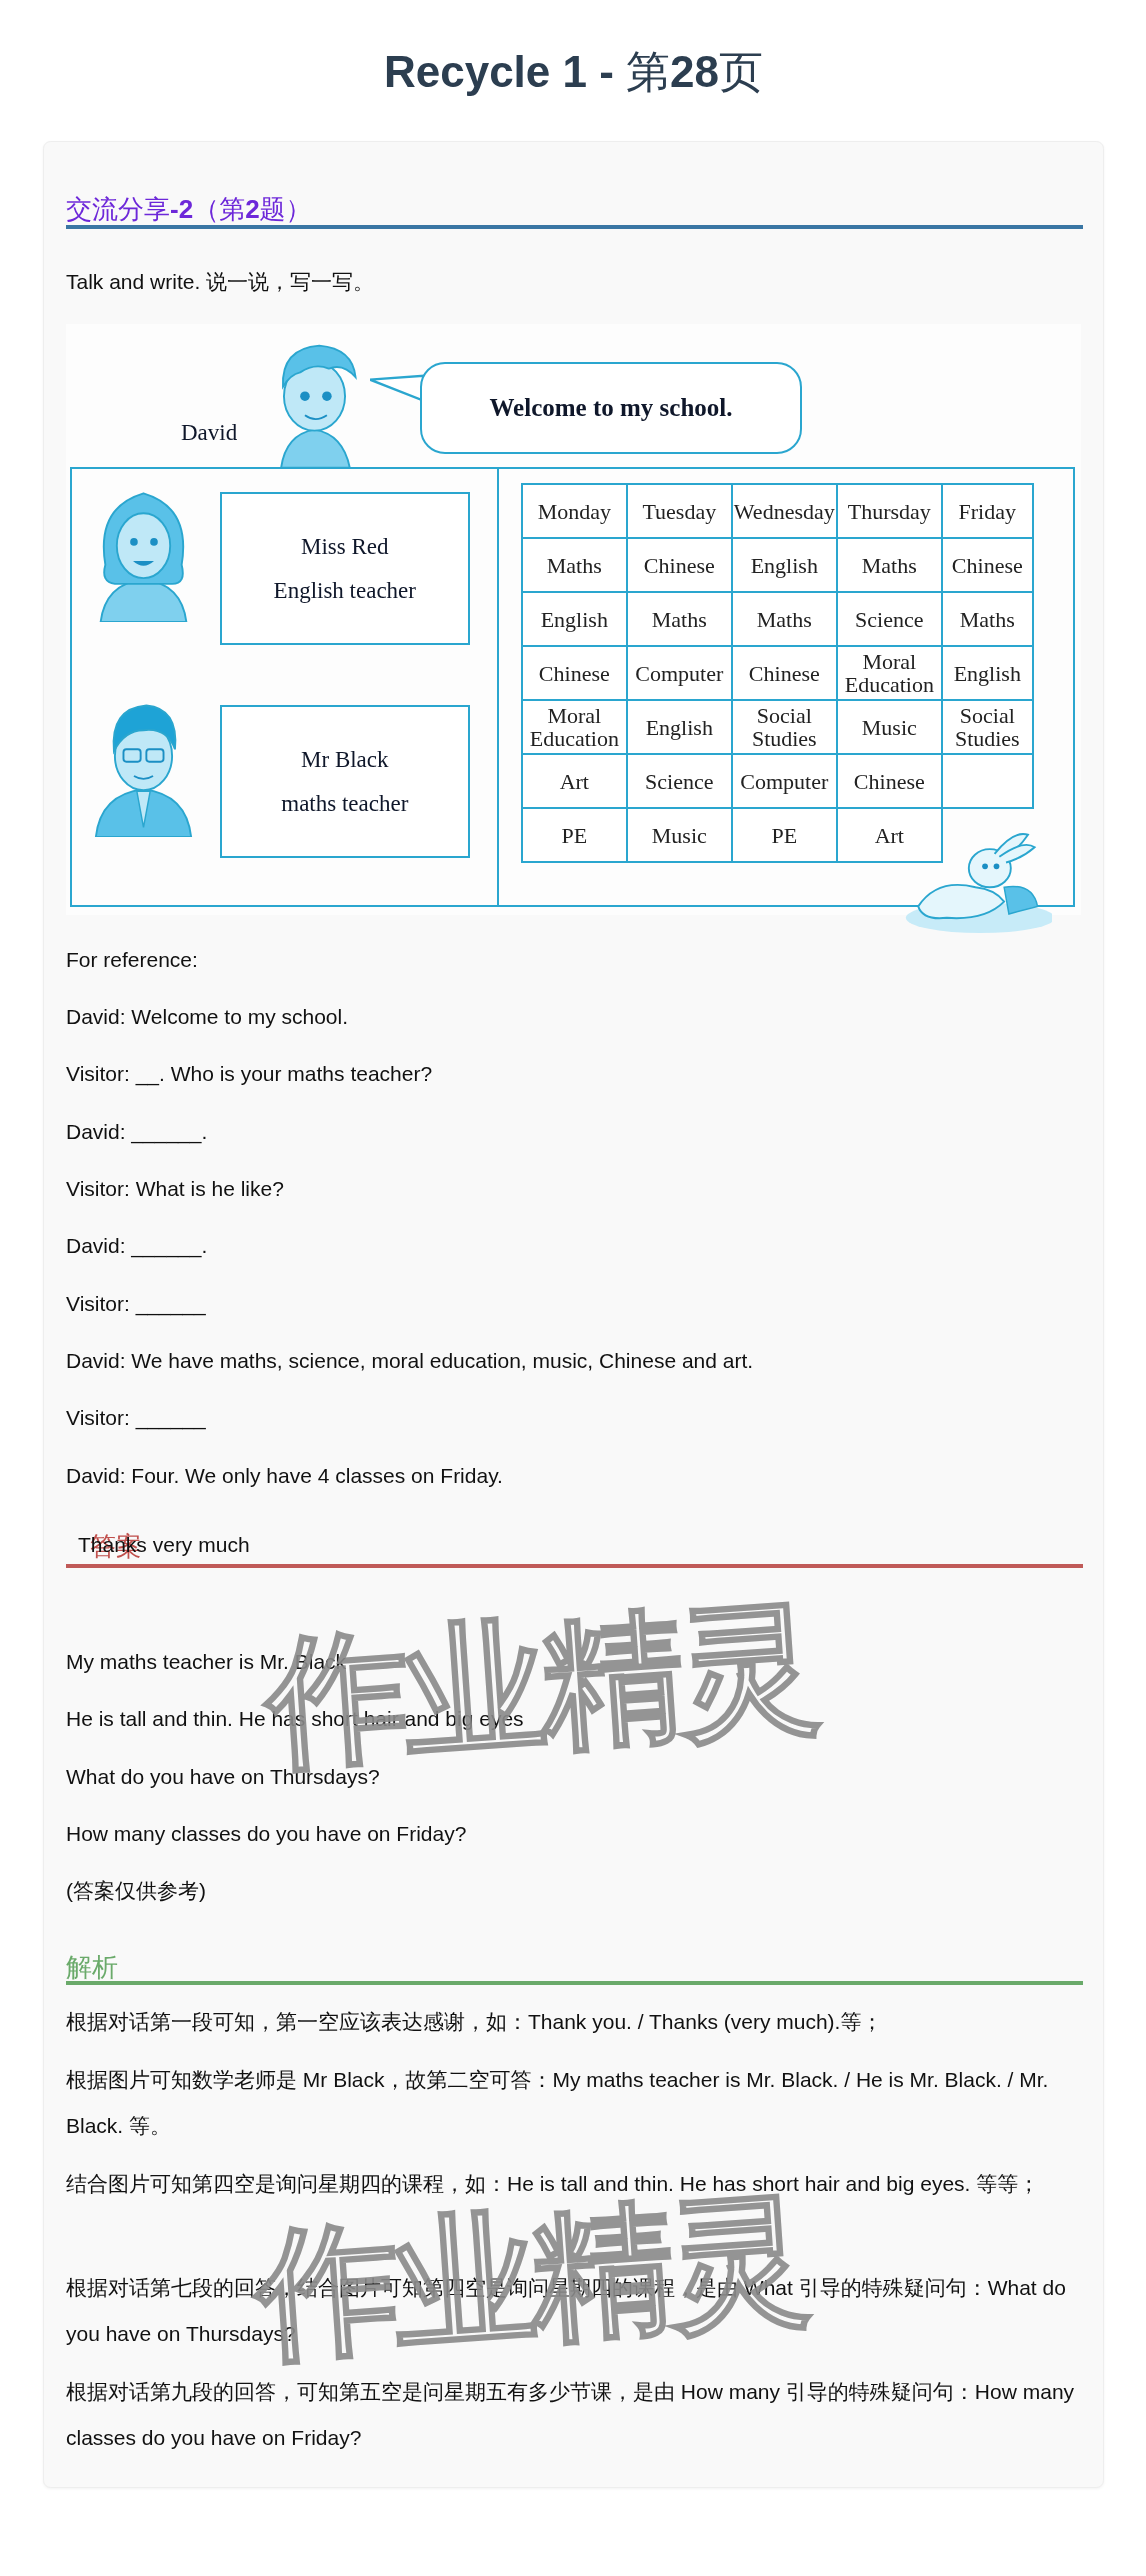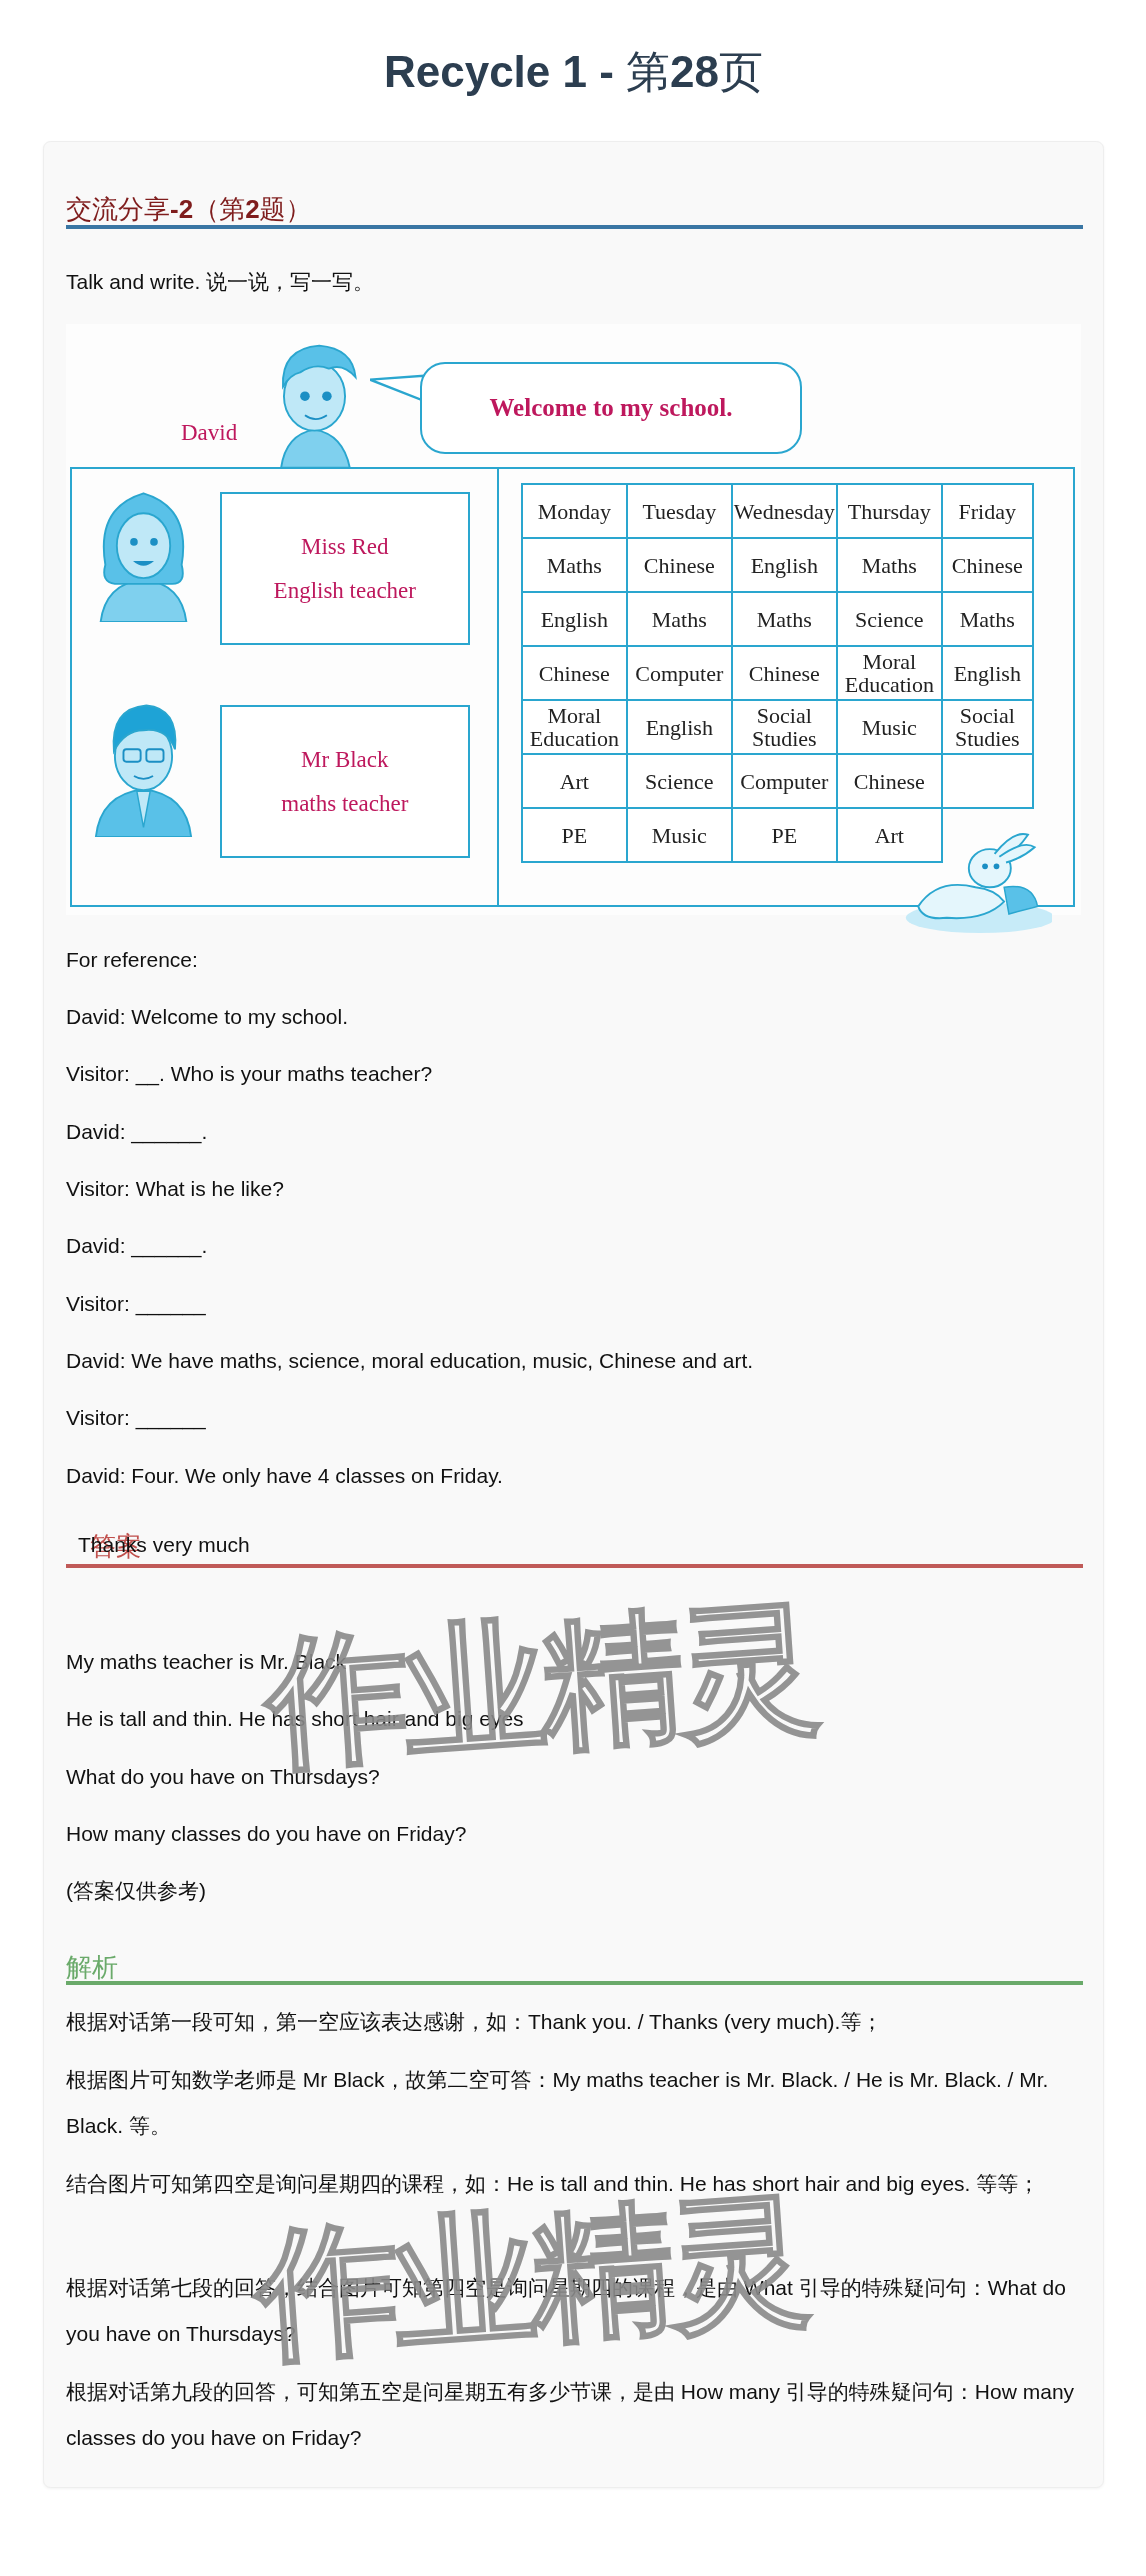--- a/index.html
+++ b/index.html
@@ -24,42 +24,42 @@
     border-radius: 7.6px;
     box-shadow: 0 1px 2.9px rgba(0,0,0,0.05);
   }
   .section-heading {
     position: absolute; left: 22px; width: 1017px;
     font-family: "DejaVu Serif", "Liberation Serif", serif;
     font-size: 26px; line-height: 38px;
   }
   .section-heading .num { font-family: "Liberation Sans", sans-serif; font-weight: bold; }
   .rule { position: absolute; left: 22px; width: 1017px; height: 3.8px; }
-  .q-heading { color: #7f1d1d; }
+  .q-heading { color: #6d28d9; }
   .q-rule { background: #3a76a4; }
   .a-heading { color: #c0504d; }
   .a-rule { background: #c05a58; }
   .e-heading { color: #6aaa6a; }
   .e-rule { background: #6aaa6a; }
   .line {
     position: absolute; left: 22px; width: 1017px;
     font-size: 21px; line-height: 29px; color: #111;
     white-space: nowrap;
   }
   .para {
     position: absolute; left: 22px; width: 1017px;
     font-size: 21px; line-height: 46px; color: #111;
   }
 
   
   .figure {
     position: absolute; left: 22px; top: 182px; width: 1015px; height: 591px;
     background: #fdfdfd;
   }
-  .fig-serif { font-family: "Liberation Serif", "DejaVu Serif", serif; color: #be185d; }
+  .fig-serif { font-family: "Liberation Serif", "DejaVu Serif", serif; color: #0f172a; }
   .david-label { position: absolute; left: 115px; top: 96px; font-size: 23px; }
   .bubble {
     position: absolute; left: 354px; top: 38px; width: 382px; height: 92px;
     border: 2.4px solid #2aa6cf; border-radius: 25px; background: #fff;
     display: flex; align-items: center; justify-content: center;
     font-size: 25px; font-weight: bold;
   }
   .bubble-tail {
     position: absolute; left: 304px; top: 48px; width: 57px; height: 38px;
   }

